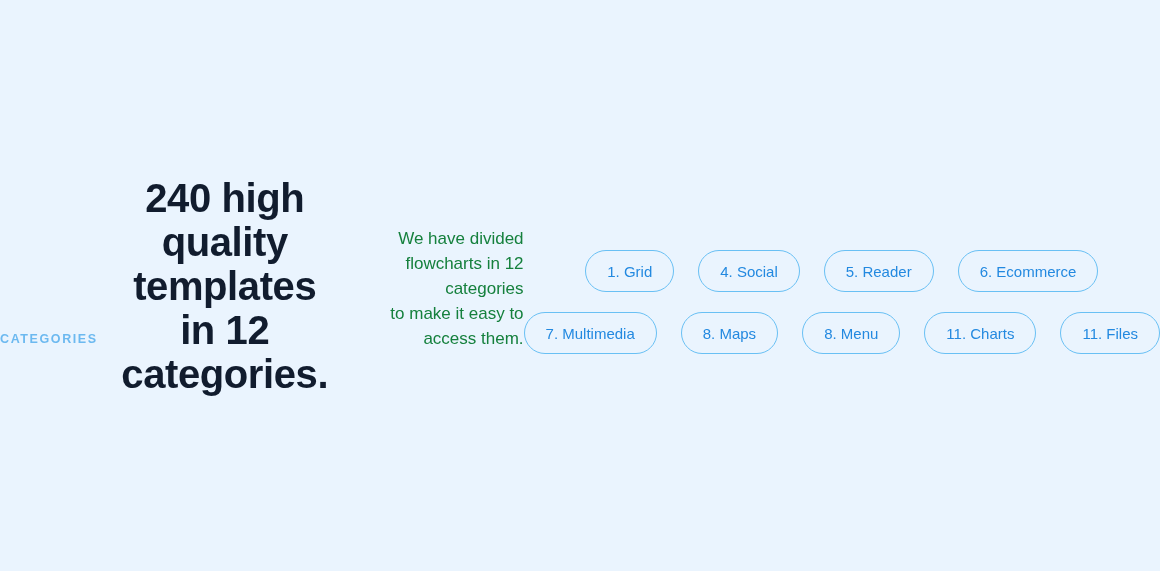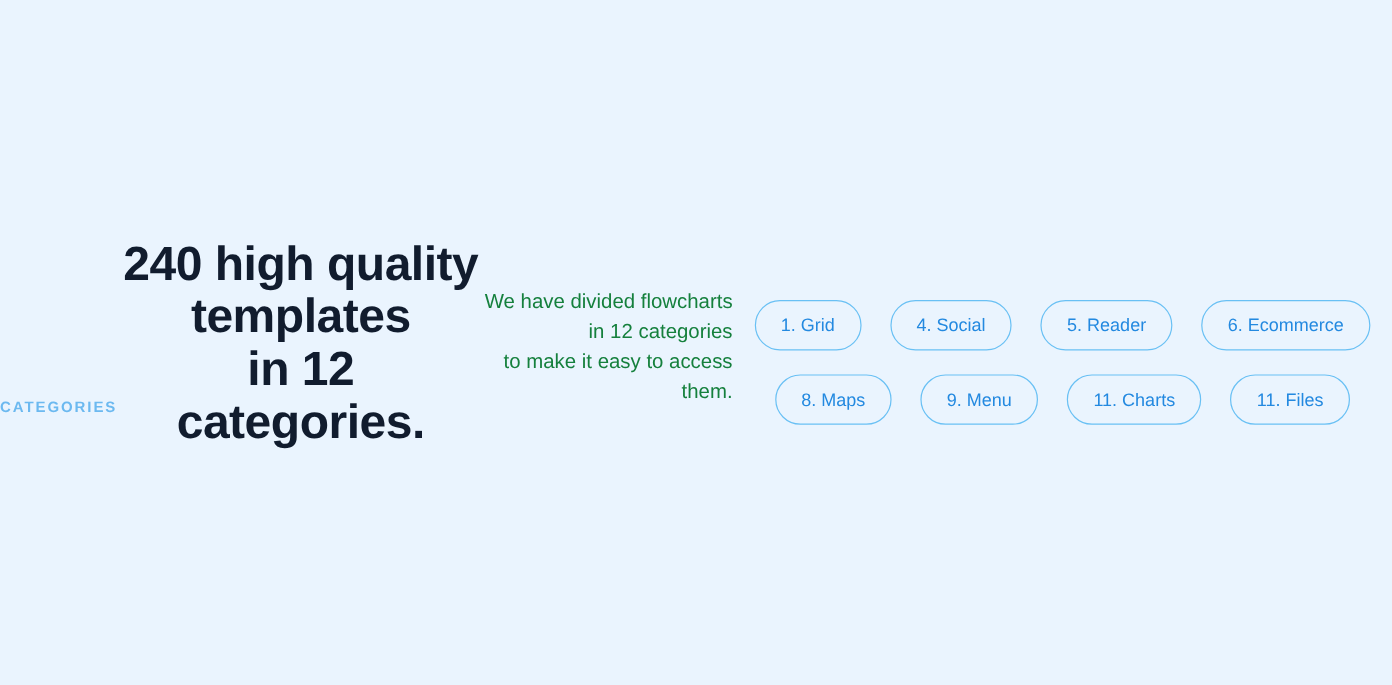--- a/index.html
+++ b/index.html
@@ -116,21 +116,22 @@
   <div class="pill-rows">
 
     <div class="pill-row">
       <button class="pill">1. Grid</button>
       <button class="pill">4. Social</button>
       <button class="pill">5. Reader</button>
       <button class="pill">6. Ecommerce</button>
     </div>
 
     <div class="pill-row">
+      <button class="pill">7. Multimedia</button>
       <button class="pill">8. Maps</button>
-      <button class="pill">9. Menu</button>
+      <button class="pill">8. Menu</button>
       <button class="pill">11. Charts</button>
       <button class="pill">11. Files</button>
     </div>
 
   </div>
 
 </div>
 
 </body></html>

